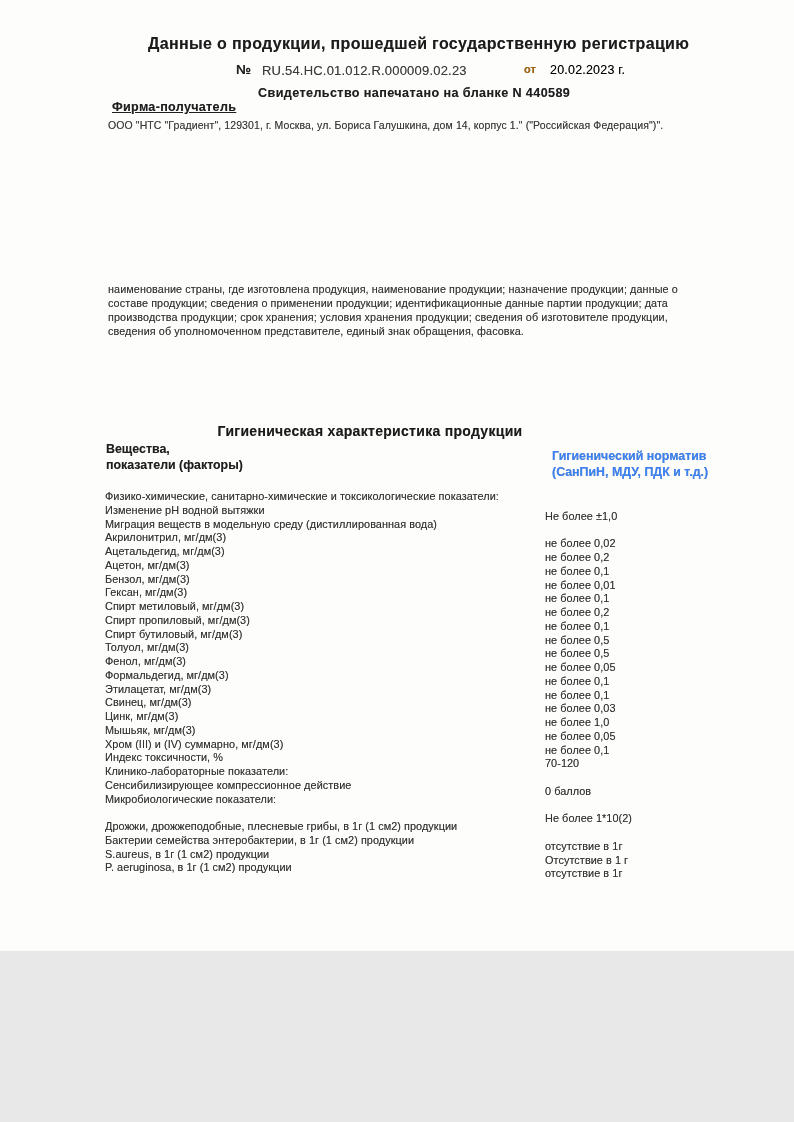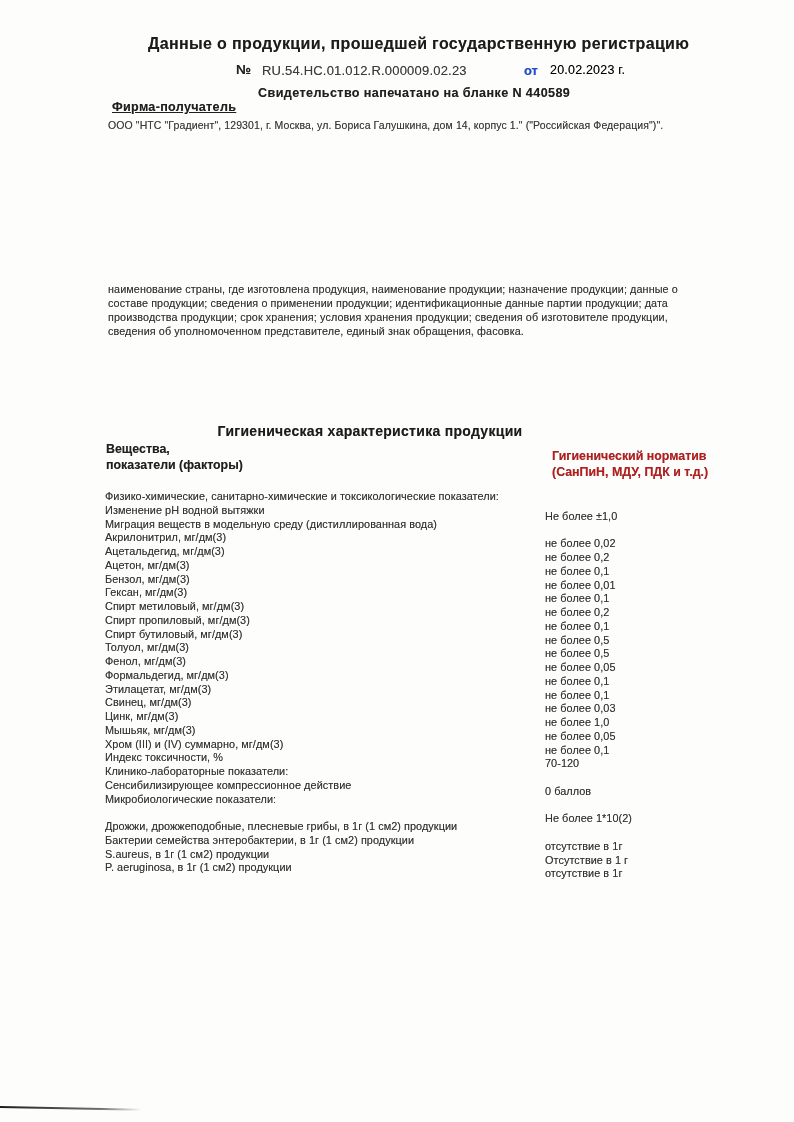--- a/index.html
+++ b/index.html
@@ -1,50 +1,50 @@
 <!DOCTYPE html>
 <html><head>
 <meta charset="utf-8">
 <style>
   html,body{margin:0;padding:0;background:#e8e8e8;}
   .page{
     position:relative;
-    width:794px;height:1122px;
+    width:794px;height:951px;
     margin:0 auto;
     background:#fdfdfc;
     font-family:"Liberation Sans", sans-serif;
     color:#2e2e2e;
     overflow:hidden;
     text-shadow:0 0 .5px rgba(45,45,45,.5);
   }
   .abs{position:absolute;}
   .doc-title{
     left:148px;top:35px;
     font-size:16px;font-weight:700;letter-spacing:.35px;
     color:#1c1c1c;white-space:nowrap;
   }
   .num-label{left:236px;top:62px;font-size:13.5px;font-weight:700;color:#222;}
   .num-value{left:262px;top:63px;font-size:13px;color:#3c3c3c;letter-spacing:.2px;}
-  .date-label{left:524px;top:63px;font-size:13px;font-weight:700;color:#1d4ed8;}
+  .date-label{left:524px;top:63px;font-size:11px;font-weight:700;color:#a16207;}
   .date-value{left:550px;top:63px;font-size:12.5px;color:#000000;letter-spacing:.2px;}
   .cert-line{left:258px;top:86px;font-size:12.6px;font-weight:700;letter-spacing:.4px;color:#1f1f1f;white-space:nowrap;}
   .firm-label{left:112px;top:100px;font-size:12.6px;font-weight:700;letter-spacing:.3px;color:#1f1f1f;text-decoration:underline;}
   .firm-value{left:108px;top:119px;font-size:10.5px;color:#3a3a3a;letter-spacing:.1px;white-space:nowrap;}
   .info-heading{left:110px;top:263px;font-size:12.8px;font-weight:700;letter-spacing:.3px;color:#1d1d1d;}
   .info-body{
     left:108px;top:283px;width:594px;
     font-size:10.8px;line-height:13.9px;color:#353535;letter-spacing:.1px;
     text-align:left;
   }
   .hyg-heading{
     left:105px;top:423px;width:530px;text-align:center;
     font-size:14px;font-weight:700;letter-spacing:.3px;color:#1b1b1b;
   }
   .col-left{left:106px;top:442px;font-size:12.4px;font-weight:700;line-height:15.6px;color:#1f1f1f;}
-  .col-right{left:552px;top:449px;font-size:12.4px;font-weight:700;line-height:15.6px;color:#b91c1c;}
+  .col-right{left:552px;top:449px;font-size:12.4px;font-weight:700;line-height:15.6px;color:#3b82f6;}
   .hyg-table{left:105px;top:490px;width:620px;}
   .t-row{position:relative;min-height:13.75px;line-height:13.75px;font-size:10.9px;color:#333;}
   .t-label{display:inline-block;max-width:420px;vertical-align:top;letter-spacing:.05px;}
   .t-value{
     position:absolute;left:440px;top:6px;
     white-space:nowrap;line-height:13.75px;font-size:10.9px;color:#333;letter-spacing:.05px;
   }
   .scan-line{
     left:0;top:1106px;width:142px;height:2.4px;
     background:linear-gradient(to right,#1d1d1d,#6f6f6f 70%,rgba(160,160,160,0));

